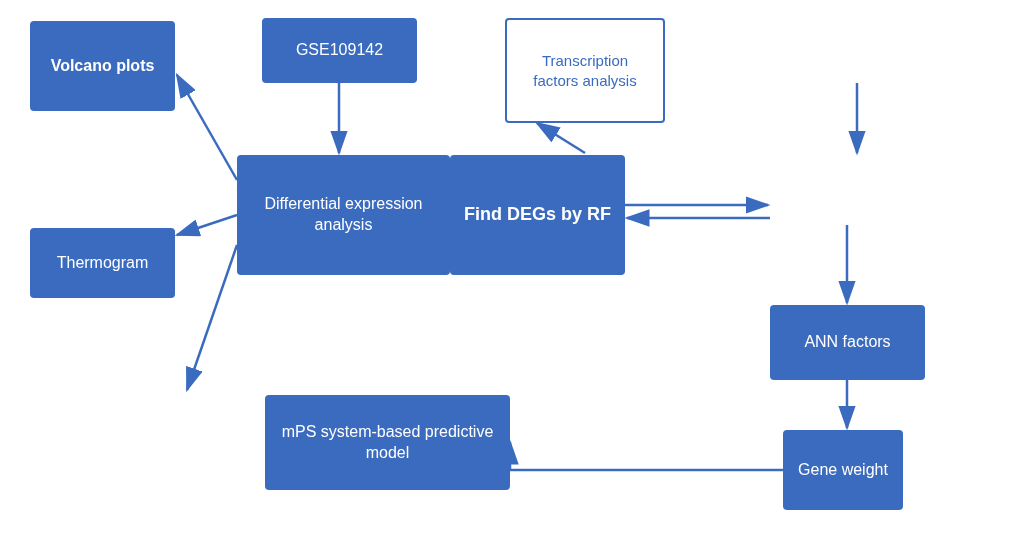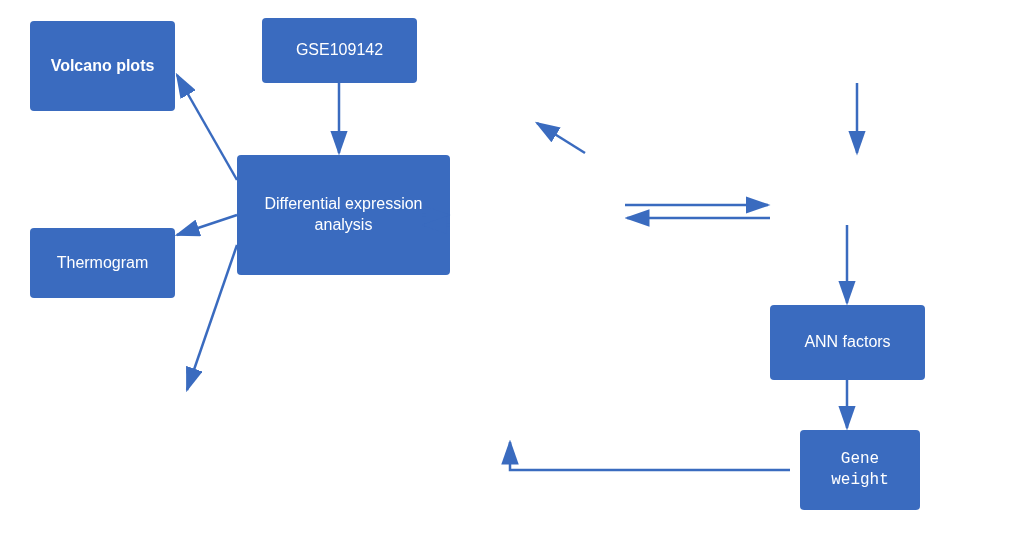--- a/index.html
+++ b/index.html
@@ -69,30 +69,37 @@
 
   <div class="box" style="left:30px; top:200px; width:145px; height:70px;margin-top:28px;">Thermogram</div>
 
 
   <div class="box" style="left:262px; top:18px; width:155px; height:65px;">GSE109142</div>
 
   <div class="box" style="left:237px; top:155px; width:213px; height:120px;">Differential
 expression
 analysis</div>
 
+  <div class="box" style="left:450px; top:155px; width:175px; height:120px; font-size:18px; font-weight:600;">Find DEGs
+by RF</div>
 
+  <div class="box-outline" style="left:505px; top:18px; width:160px; height:105px;">Transcription
+factors
+analysis</div>
 
 
 
   <div class="box" style="left:770px; top:305px; width:155px; height:75px;">ANN
 factors</div>
 
-  <div class="box" style="left:800px; top:430px; width:120px; height:80px;font-family:Liberation Mono, monospace;">Gene
+  <div class="box" style="left:783px; top:430px; width:120px; height:80px;">Gene
 weight</div>
 
+  <div class="box" style="left:265px; top:395px; width:245px; height:95px; font-size:16px;">mPS system-based
+predictive model</div>
 
   <svg class="arrows">
     <defs>
       <marker id="arrowhead" markerWidth="10" markerHeight="7" refX="9" refY="3.5" orient="auto">
         <polygon points="0 0, 10 3.5, 0 7" fill="#3a6bbf"></polygon>
       </marker>
       <marker id="arrowhead-rev" markerWidth="10" markerHeight="7" refX="1" refY="3.5" orient="auto">
         <polygon points="10 0, 0 3.5, 10 7" fill="#3a6bbf"></polygon>
       </marker>
     </defs>

